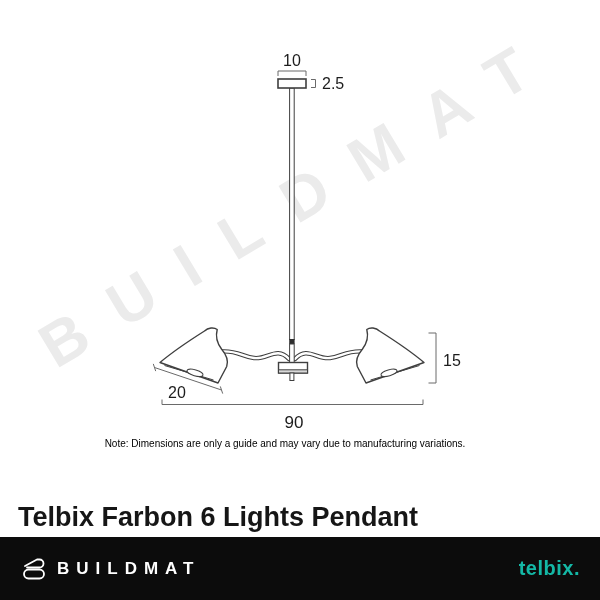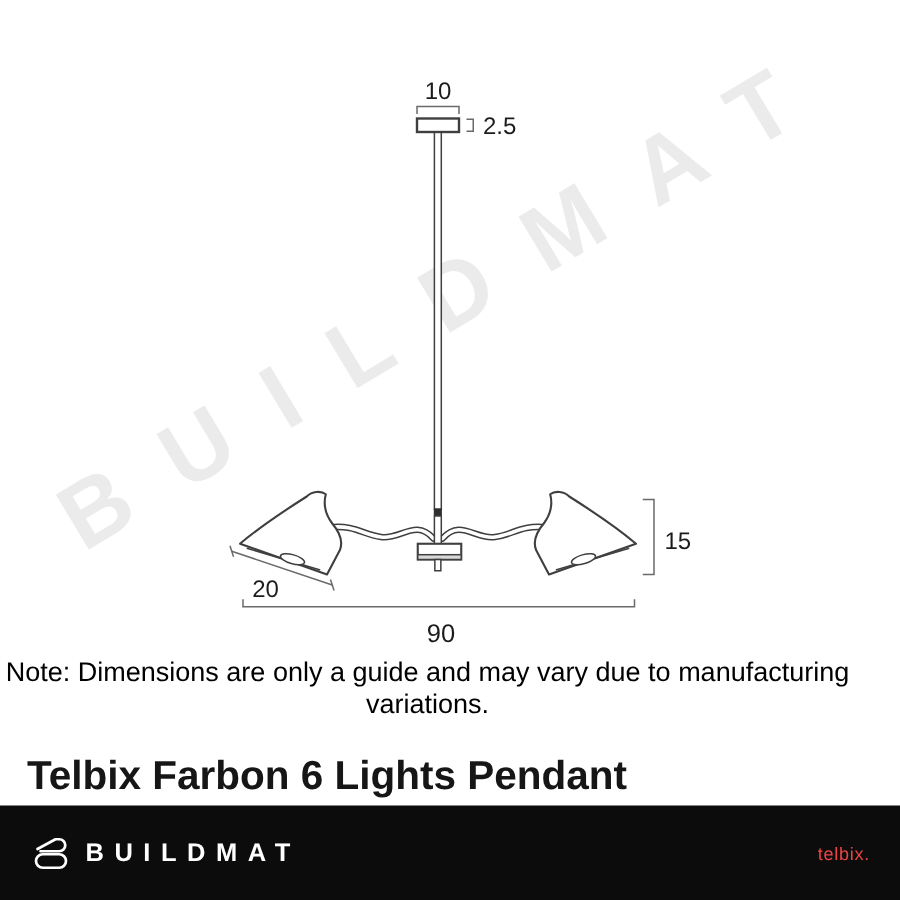--- a/index.html
+++ b/index.html
@@ -18,39 +18,39 @@
   .drawing{position:absolute;left:0;top:0;}
   .dim-line{stroke:#6a6a6a;stroke-width:1;fill:none;}
   .draw-stroke{stroke:#3f3f3f;fill:#ffffff;}
   .tube-out{stroke:#3f3f3f;stroke-width:4.4;fill:none;stroke-linecap:round;}
   .tube-in{stroke:#ffffff;stroke-width:2.4;fill:none;stroke-linecap:round;}
   .dim-text{fill:#1c1c1c;font-size:16px;font-family:"Liberation Sans",sans-serif;}
   .dim-text-lg{fill:#1c1c1c;font-size:17px;font-family:"Liberation Sans",sans-serif;}
   
   .note{
     position:absolute;left:0;top:438px;width:570px;text-align:center;
-    font-size:18px;color:#000;
+    font-size:10px;color:#000;
   }
   
   .title{
     position:absolute;left:18px;top:502px;
     font-size:27px;font-weight:bold;color:#161616;
   }
   
   .footer{
     position:absolute;left:0;top:537px;width:600px;height:63px;
     background:#0c0c0c;display:flex;align-items:center;
     justify-content:space-between;box-sizing:border-box;padding:0 20px;
   }
   .brand{display:flex;align-items:center;gap:9px;}
   .brand-text{
     color:#ffffff;font-size:17px;font-weight:bold;letter-spacing:7px;
   }
   .partner-text{
-    color:#ef4444;font-size:12px;letter-spacing:0.5px;font-weight:400;
+    color:#14b8a6;font-size:20px;letter-spacing:0.5px;font-weight:700;
   }
 </style>
 </head>
 <body>
 
 <div class="watermark">BUILDMAT</div>
 
 <svg class="drawing" width="600" height="470" viewBox="0 0 600 470">
 
   <g id="arm-left">

